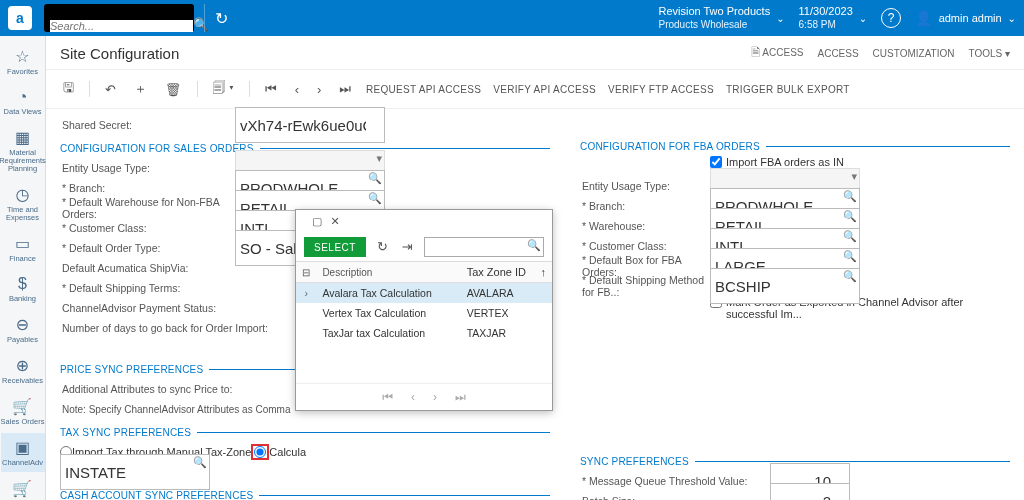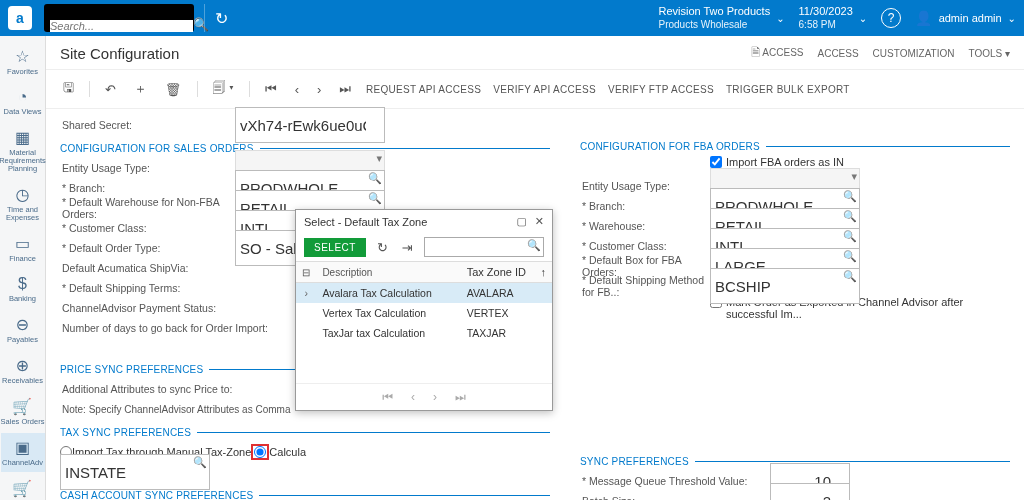--- a/index.html
+++ b/index.html
@@ -50,21 +50,21 @@
 .chk{display:flex;align-items:flex-start;gap:4px;font-size:10.5px;color:#555}
 .chk input{width:12px;height:12px}
 .radio-row{display:flex;align-items:center;gap:0;font-size:10.5px;color:#555}
 .radio-row input{width:12px;height:12px}
 .note{font-size:10px;color:#555;padding-left:2px}
 .red-box{border:2px solid #e03030;padding:0 1px;display:inline-flex;align-items:center}
 .popup{position:absolute;left:249px;top:173px;width:258px;background:#fff;border:1px solid #999;box-shadow:0 2px 8px rgba(0,0,0,0.25);z-index:100}
 .popup-hdr{display:flex;align-items:center;padding:5px 8px;font-size:11px;color:#333}
 .popup-hdr .ttl{flex:1}
 .popup-hdr .pic{font-size:11px;color:#555;cursor:pointer;margin-left:8px}
-.popup-tb{display:flex;align-items:center;gap:8px;padding:4px 8px}
+.popup-tb{display:flex;gap:8px;padding:4px 8px}
 .sel-btn{background:#129b39;color:#fff;border:none;padding:4px 10px;font-size:10px;cursor:pointer;letter-spacing:0.5px}
 .popup-search{flex:1;position:relative}
 .popup-search input{width:100%;height:20px;border:1px solid #aaa;padding:0 18px 0 4px;font-size:10.5px}
 .grid{width:100%;border-collapse:collapse}
 .grid th{text-align:left;font-weight:normal;font-size:10px;color:#555;padding:4px 6px;border-top:1px solid #ddd;border-bottom:1px solid #ddd;background:#fafafa}
 .grid td{font-size:10.5px;color:#333;padding:4px 6px}
 .grid tr.sel td{background:#d8ebf7}
 .grid .arrow-cell{width:14px;text-align:center;color:#666}
 .popup-ftr{display:flex;justify-content:center;gap:18px;padding:6px;border-top:1px solid #eee;margin-top:40px}
 .popup-ftr span{color:#aaa;font-size:12px;cursor:pointer}
@@ -304,21 +304,20 @@
           </div>
         <div class="row">
             <span class="lbl" style="width:190px">Batch Size:</span>
             <div class="fld" style="max-width:80px"><input class="inp right-align-inp" value="2" style=""></div>
           </div>
       </div>
     </div>
 
     <div class="popup">
       <div class="popup-hdr">
-        <span class="ttl">Select - Default Tax Zone</span>
         <span class="pic">▢</span>
         <span class="pic">✕</span>
       </div>
       <div class="popup-tb">
         <button class="sel-btn">SELECT</button>
         <span class="tb-ic">↻</span>
         <span class="tb-ic">⇥</span>
         <div class="popup-search"><input style=""><span class="inp-ic">🔍</span></div>
       </div>
       <table class="grid">

